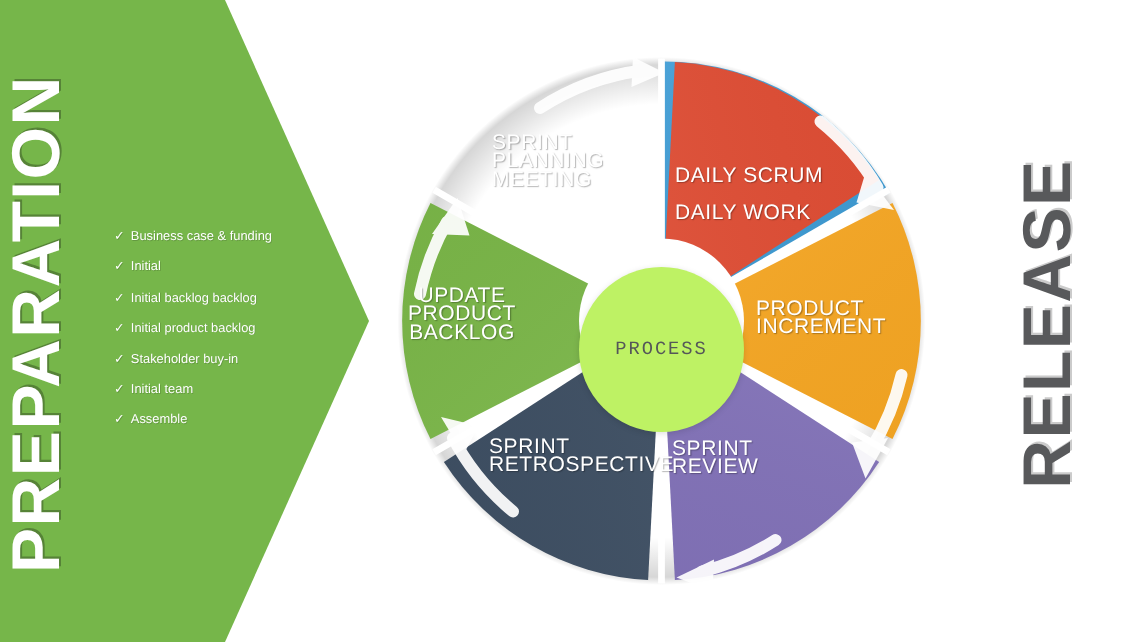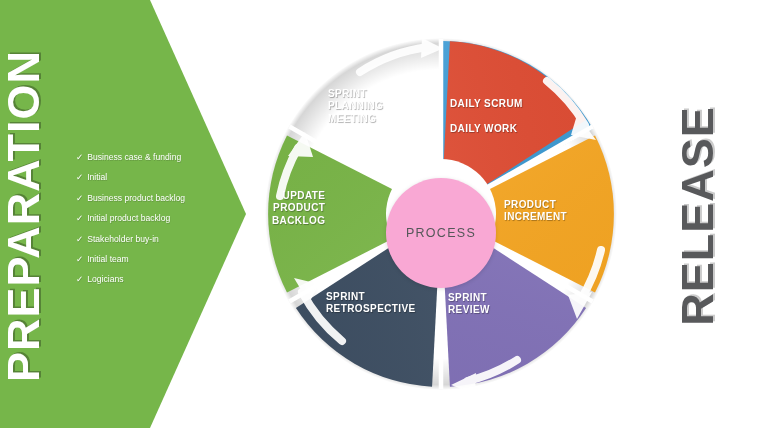--- a/index.html
+++ b/index.html
@@ -78,46 +78,47 @@
     height: 370px;
   }
   #wheel svg {
     display: block;
     width: 378px;
     height: 370px;
   }
   .seg-label {
     position: absolute;
     color: #ffffff;
-    font-size: 10px;
-    font-weight: bold;
+    font-size: 14px;
+    font-weight: normal;
     line-height: 12.4px;
     letter-spacing: 0.4px;
     text-shadow: 0.7px 0.7px 0.8px rgba(0,0,0,0.30);
     white-space: pre-line;
   }
   #lbl-blue   { left: 76px;  top: 58px;  text-align: left; }
-  #lbl-red    { left: 198px; top: 68px;  text-align: left; }
+  #lbl-red    { left: 198px; top: 80px;  text-align: left; }
   #lbl-orange { left: 252px; top: 169px; text-align: left; }
   #lbl-purple { left: 196px; top: 262px; text-align: left; }
   #lbl-navy   { left: 74px;  top: 261px; text-align: left; }
-  #lbl-green  { left: 20px;  top: 160px; text-align: right; }
+  #lbl-green  { left: 20px;  top: 160px; text-align: center; }
 
   #process-hub {
     position: absolute;
     left: 134px;
     top: 148px;
     width: 110px;
     height: 110px;
     border-radius: 50%;
-    background: #f9a8d4;
+    background: #bef264;
     display: flex;
     align-items: center;
     justify-content: center;
     box-shadow: 0 1px 4px rgba(0,0,0,0.13);
+    font-family: Liberation Mono, monospace;
   }
   #process-hub span {
     color: #555759;
     font-size: 12.5px;
     letter-spacing: 1.3px;
   }
 
   
   #release-panel {
     position: absolute;
@@ -157,37 +158,37 @@
       <div class="prep-item">
         <span class="prep-check">✓</span>
         <span>Business case &amp; funding</span>
       </div>
       <div class="prep-item">
         <span class="prep-check">✓</span>
         <span>Initial</span>
       </div>
       <div class="prep-item">
         <span class="prep-check">✓</span>
-        <span>Business product backlog</span>
+        <span>Initial backlog backlog</span>
       </div>
       <div class="prep-item">
         <span class="prep-check">✓</span>
         <span>Initial product backlog</span>
       </div>
       <div class="prep-item">
         <span class="prep-check">✓</span>
         <span>Stakeholder buy-in</span>
       </div>
       <div class="prep-item">
         <span class="prep-check">✓</span>
         <span>Initial team</span>
       </div>
       <div class="prep-item">
         <span class="prep-check">✓</span>
-        <span>Logicians</span>
+        <span>Assemble</span>
       </div>
     </div>
   </div>
 
   <div id="wheel">
     <svg viewBox="0 0 378 370">
       <defs>
         <radialGradient id="gShadow" cx="50%" cy="50%" r="50%">
           <stop offset="82%" stop-color="#000000" stop-opacity="0"></stop>
           <stop offset="97%" stop-color="#000000" stop-opacity="0.16"></stop>

